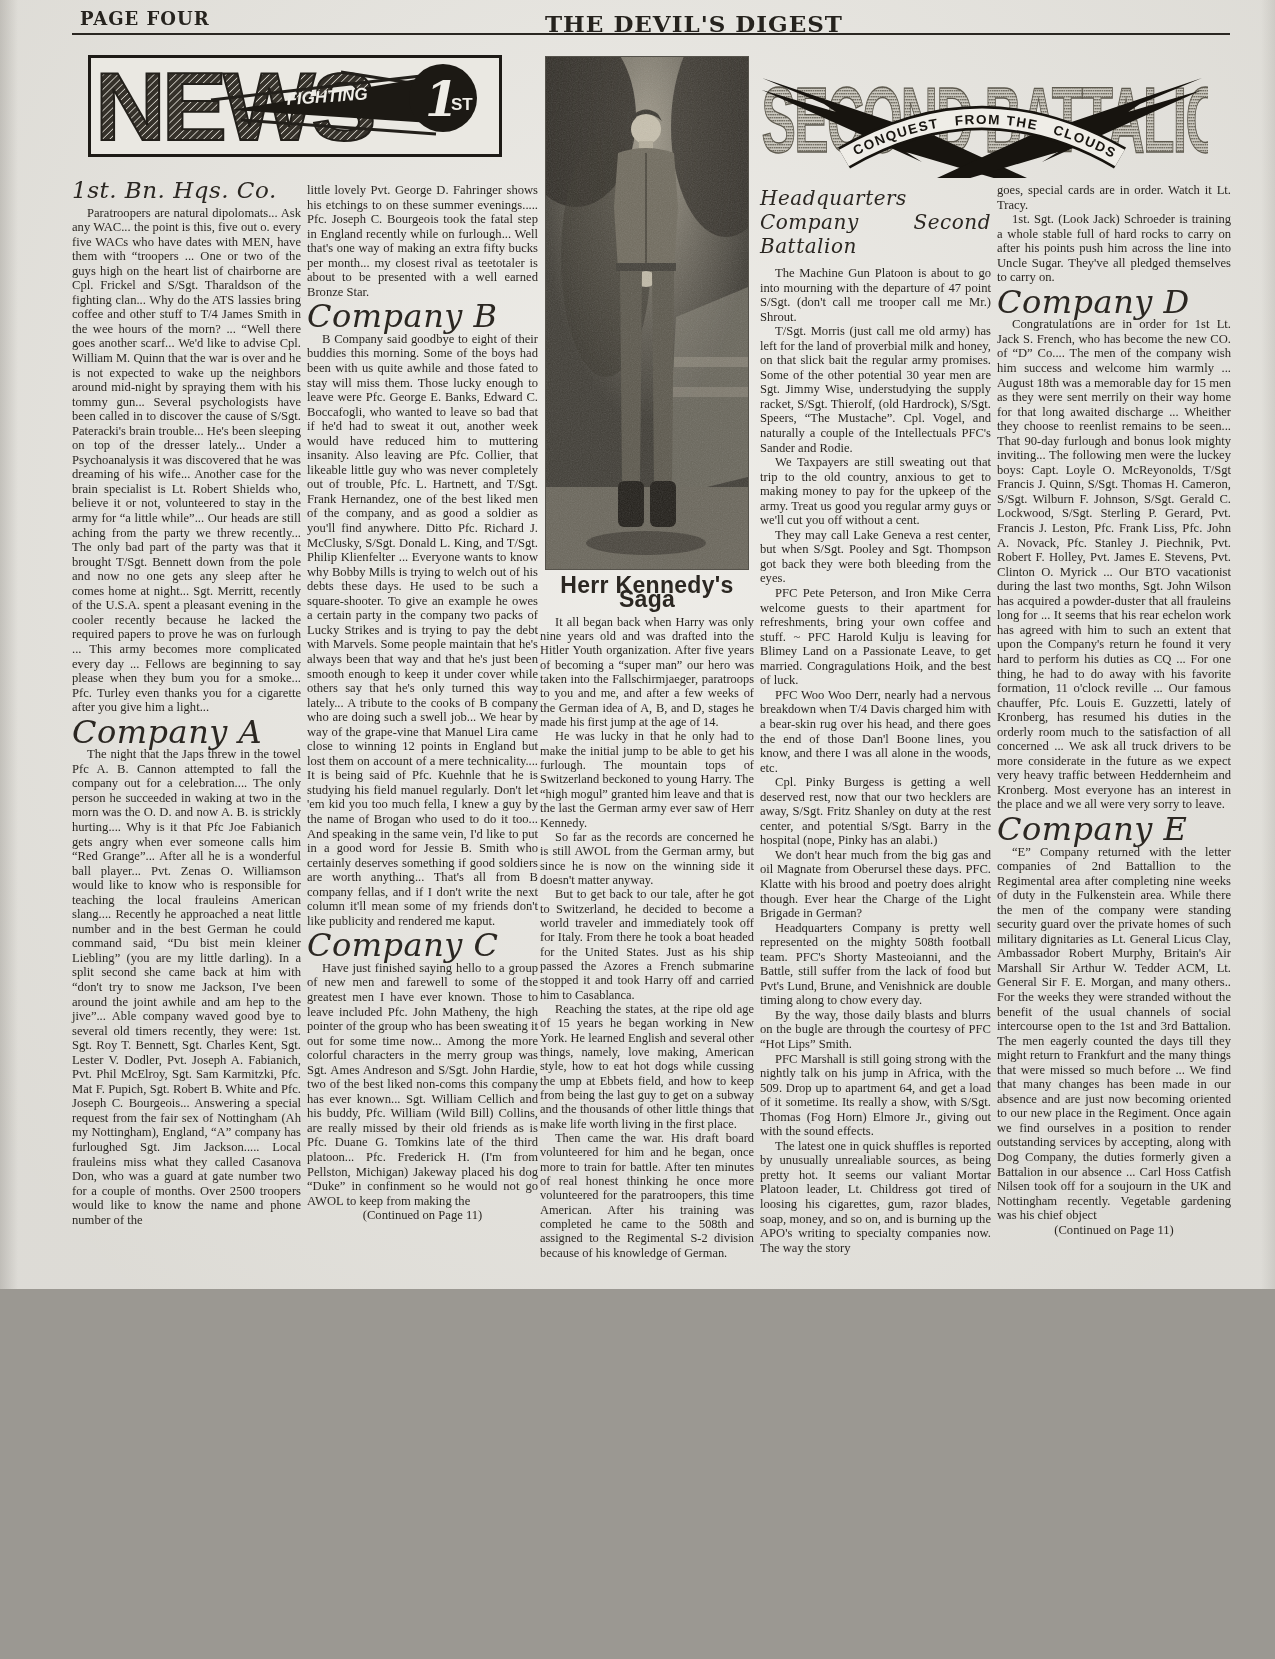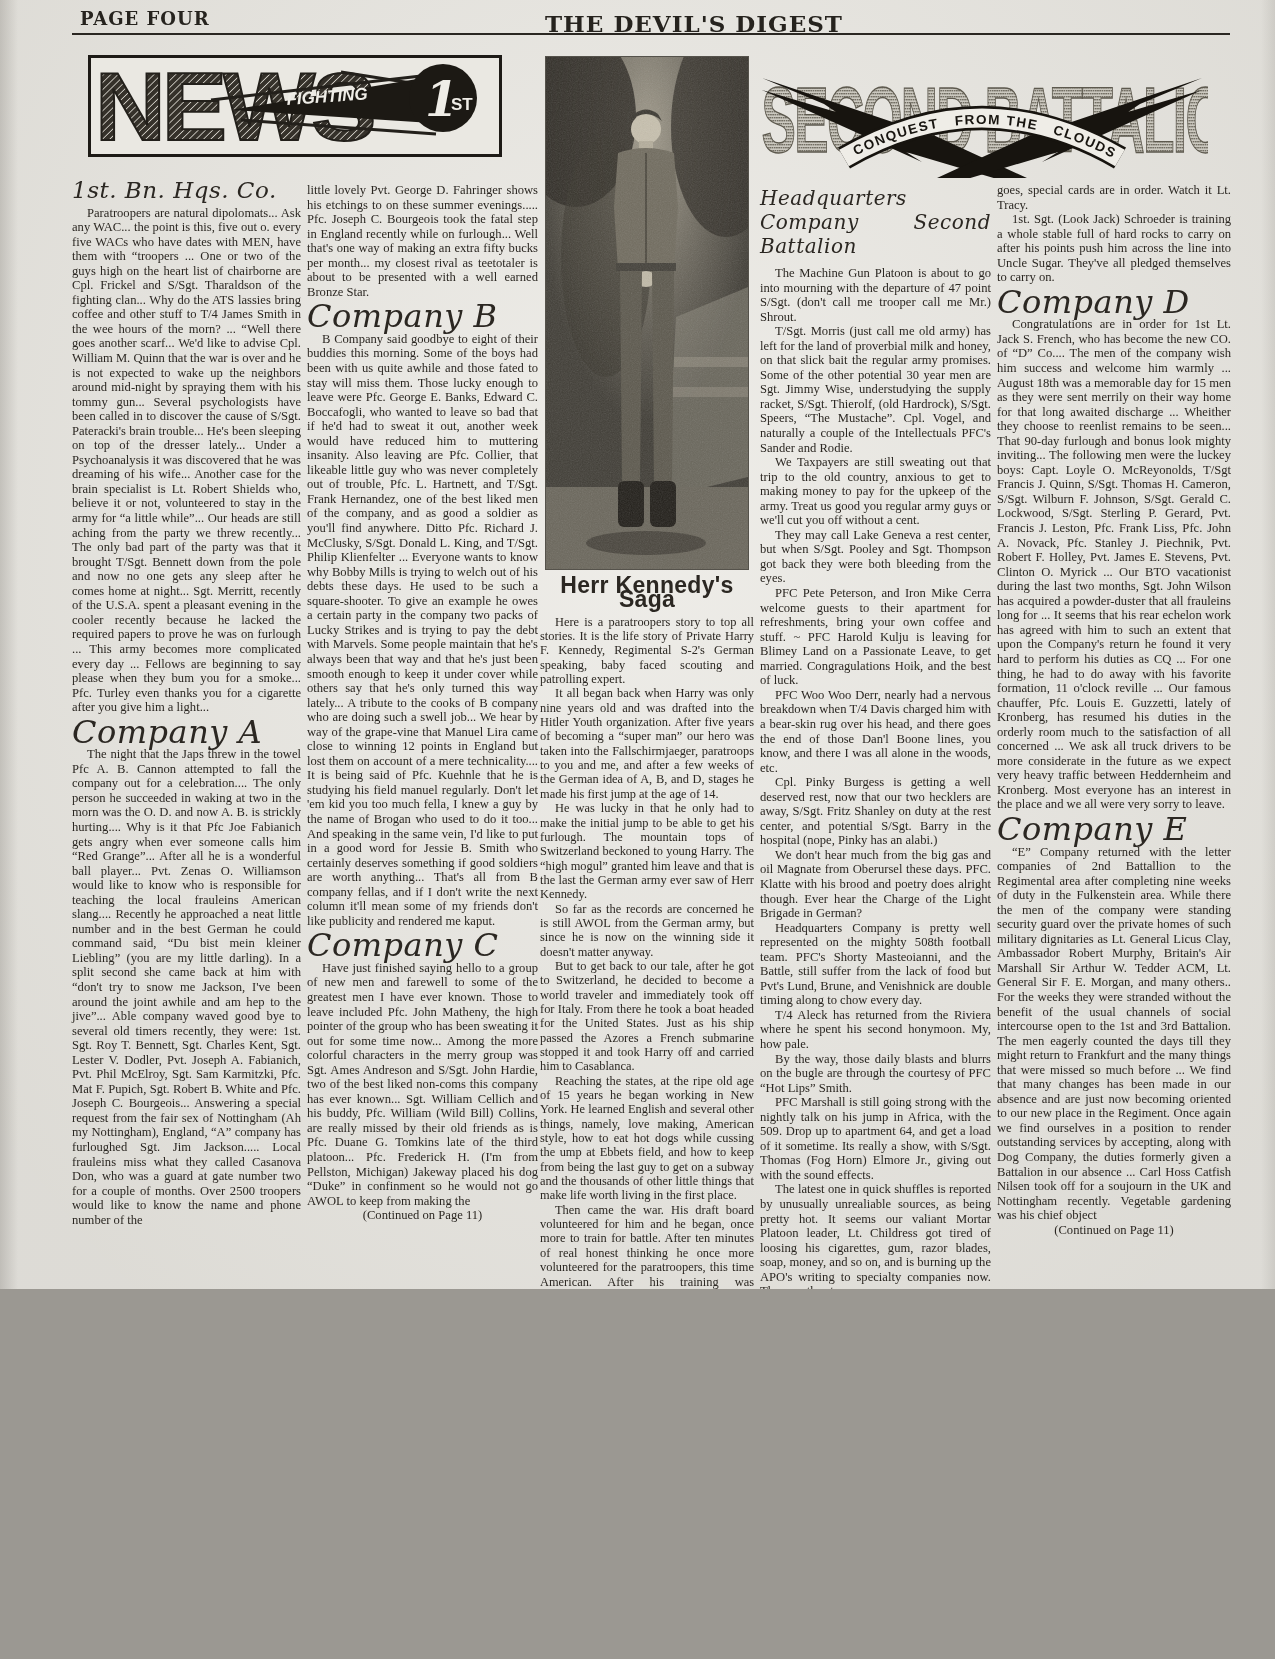--- a/index.html
+++ b/index.html
@@ -146,41 +146,39 @@
     <p class="cont">little lovely Pvt. George D. Fahringer shows his etchings to on these summer evenings..... Pfc. Joseph C. Bourgeois took the fatal step in England recently while on furlough... Well that's one way of making an extra fifty bucks per month... my closest rival as teetotaler is about to be presented with a well earned Bronze Star.</p>
     <h2 class="co">Company B</h2>
     <p>B Company said goodbye to eight of their buddies this morning. Some of the boys had been with us quite awhile and those fated to stay will miss them. Those lucky enough to leave were Pfc. George E. Banks, Edward C. Boccafogli, who wanted to leave so bad that if he'd had to sweat it out, another week would have reduced him to muttering insanity. Also leaving are Pfc. Collier, that likeable little guy who was never completely out of trouble, Pfc. L. Hartnett, and T/Sgt. Frank Hernandez, one of the best liked men of the company, and as good a soldier as you'll find anywhere. Ditto Pfc. Richard J. McClusky, S/Sgt. Donald L. King, and T/Sgt. Philip Klienfelter ... Everyone wants to know why Bobby Mills is trying to welch out of his debts these days. He used to be such a square-shooter. To give an example he owes a certain party in the company two packs of Lucky Strikes and is trying to pay the debt with Marvels. Some people maintain that he's always been that way and that he's just been smooth enough to keep it under cover while others say that he's only turned this way lately... A tribute to the cooks of B company who are doing such a swell job... We hear by way of the grape-vine that Manuel Lira came close to winning 12 points in England but lost them on account of a mere technicality.... It is being said of Pfc. Kuehnle that he is studying his field manuel regularly. Don't let 'em kid you too much fella, I knew a guy by the name of Brogan who used to do it too... And speaking in the same vein, I'd like to put in a good word for Jessie B. Smith who certainly deserves something if good soldiers are worth anything... That's all from B company fellas, and if I don't write the next column it'll mean some of my friends don't like publicity and rendered me kaput.</p>
     <h2 class="co">Company C</h2>
     <p>Have just finished saying hello to a group of new men and farewell to some of the greatest men I have ever known. Those to leave included Pfc. John Matheny, the high pointer of the group who has been sweating it out for some time now... Among the more colorful characters in the merry group was Sgt. Ames Andreson and S/Sgt. John Hardie, two of the best liked non-coms this company has ever known... Sgt. William Cellich and his buddy, Pfc. William (Wild Bill) Collins, are really missed by their old friends as is Pfc. Duane G. Tomkins late of the third platoon... Pfc. Frederick H. (I'm from Pellston, Michigan) Jakeway placed his dog “Duke” in confinment so he would not go AWOL to keep from making the</p>
     <p class="continued">(Continued on Page 11)</p>
   </div>
 
   <div class="col col3">
     <h3 class="saga">Herr Kennedy's Saga</h3>
-    <p>Here is a paratroopers story to top all stories. It is the life story of Private Harry F. Kennedy, Regimental S-2's German speaking, baby faced scouting and patrolling expert.</p>
     <p>It all began back when Harry was only nine years old and was drafted into the Hitler Youth organization. After five years of becoming a “super man” our hero was taken into the Fallschirmjaeger, paratroops to you and me, and after a few weeks of the German idea of A, B, and D, stages he made his first jump at the age of 14.</p>
     <p>He was lucky in that he only had to make the initial jump to be able to get his furlough. The mountain tops of Switzerland beckoned to young Harry. The “high mogul” granted him leave and that is the last the German army ever saw of Herr Kennedy.</p>
     <p>So far as the records are concerned he is still AWOL from the German army, but since he is now on the winning side it doesn't matter anyway.</p>
     <p>But to get back to our tale, after he got to Switzerland, he decided to become a world traveler and immediately took off for Italy. From there he took a boat headed for the United States. Just as his ship passed the Azores a French submarine stopped it and took Harry off and carried him to Casablanca.</p>
     <p>Reaching the states, at the ripe old age of 15 years he began working in New York. He learned English and several other things, namely, love making, American style, how to eat hot dogs while cussing the ump at Ebbets field, and how to keep from being the last guy to get on a subway and the thousands of other little things that make life worth living in the first place.</p>
     <p>Then came the war. His draft board volunteered for him and he began, once more to train for battle. After ten minutes of real honest thinking he once more volunteered for the paratroopers, this time American. After his training was completed he came to the 508th and assigned to the Regimental S-2 division because of his knowledge of German.</p>
   </div>
 
   <div class="col col4">
     <h2 class="co first hq2">Headquarters Company Second Battalion</h2>
     <p>The Machine Gun Platoon is about to go into mourning with the departure of 47 point S/Sgt. (don't call me trooper call me Mr.) Shrout.</p>
     <p>T/Sgt. Morris (just call me old army) has left for the land of proverbial milk and honey, on that slick bait the regular army promises. Some of the other potential 30 year men are Sgt. Jimmy Wise, understudying the supply racket, S/Sgt. Thierolf, (old Hardrock), S/Sgt. Speers, “The Mustache”. Cpl. Vogel, and naturally a couple of the Intellectuals PFC's Sander and Rodie.</p>
     <p>We Taxpayers are still sweating out that trip to the old country, anxious to get to making money to pay for the upkeep of the army. Treat us good you regular army guys or we'll cut you off without a cent.</p>
     <p>They may call Lake Geneva a rest center, but when S/Sgt. Pooley and Sgt. Thompson got back they were both bleeding from the eyes.</p>
     <p>PFC Pete Peterson, and Iron Mike Cerra welcome guests to their apartment for refreshments, bring your own coffee and stuff. ~ PFC Harold Kulju is leaving for Blimey Land on a Passionate Leave, to get married. Congragulations Hoik, and the best of luck.</p>
     <p>PFC Woo Woo Derr, nearly had a nervous breakdown when T/4 Davis charged him with a bear-skin rug over his head, and there goes the end of those Dan'l Boone lines, you know, and there I was all alone in the woods, etc.</p>
     <p>Cpl. Pinky Burgess is getting a well deserved rest, now that our two hecklers are away, S/Sgt. Fritz Shanley on duty at the rest center, and potential S/Sgt. Barry in the hospital (nope, Pinky has an alabi.)</p>
     <p>We don't hear much from the big gas and oil Magnate from Oberursel these days. PFC. Klatte with his brood and poetry does alright though. Ever hear the Charge of the Light Brigade in German?</p>
     <p>Headquarters Company is pretty well represented on the mighty 508th football team. PFC's Shorty Masteoianni, and the Battle, still suffer from the lack of food but Pvt's Lund, Brune, and Venishnick are double timing along to chow every day.</p>
-    <p>T/4 Aleck has returned from the Riviera where he spent his second honymoon. My, how pale.</p>
     <p>By the way, those daily blasts and blurrs on the bugle are through the courtesy of PFC “Hot Lips” Smith.</p>
     <p>PFC Marshall is still going strong with the nightly talk on his jump in Africa, with the 509. Drop up to apartment 64, and get a load of it sometime. Its really a show, with S/Sgt. Thomas (Fog Horn) Elmore Jr., giving out with the sound effects.</p>
     <p>The latest one in quick shuffles is reported by unusually unrealiable sources, as being pretty hot. It seems our valiant Mortar Platoon leader, Lt. Childress got tired of loosing his cigarettes, gum, razor blades, soap, money, and so on, and is burning up the APO's writing to specialty companies now. The way the story</p>
   </div>
 
   <div class="col col5">
     <p class="cont">goes, special cards are in order. Watch it Lt. Tracy.</p>
     <p>1st. Sgt. (Look Jack) Schroeder is training a whole stable full of hard rocks to carry on after his points push him across the line into Uncle Sugar. They've all pledged themselves to carry on.</p>
     <h2 class="co">Company D</h2>
     <p>Congratulations are in order for 1st Lt. Jack S. French, who has become the new CO. of “D” Co.... The men of the company wish him success and welcome him warmly ... August 18th was a memorable day for 15 men as they were sent merrily on their way home for that long awaited discharge ... Wheither they choose to reenlist remains to be seen... That 90-day furlough and bonus look mighty inviting... The following men were the luckey boys: Capt. Loyle O. McReyonolds, T/Sgt Francis J. Quinn, S/Sgt. Thomas H. Cameron, S/Sgt. Wilburn F. Johnson, S/Sgt. Gerald C. Lockwood, S/Sgt. Sterling P. Gerard, Pvt. Francis J. Leston, Pfc. Frank Liss, Pfc. John A. Novack, Pfc. Stanley J. Piechnik, Pvt. Robert F. Holley, Pvt. James E. Stevens, Pvt. Clinton O. Myrick ... Our BTO vacationist during the last two months, Sgt. John Wilson has acquired a powder-duster that all frauleins long for ... It seems that his rear echelon work has agreed with him to such an extent that upon the Company's return he found it very hard to perform his duties as CQ ... For one thing, he had to do away with his favorite formation, 11 o'clock reville ... Our famous chauffer, Pfc. Louis E. Guzzetti, lately of Kronberg, has resumed his duties in the orderly room much to the satisfaction of all concerned ... We ask all truck drivers to be more considerate in the future as we expect very heavy traffic between Heddernheim and Kronberg. Most everyone has an interest in the place and we all were very sorry to leave.</p>

